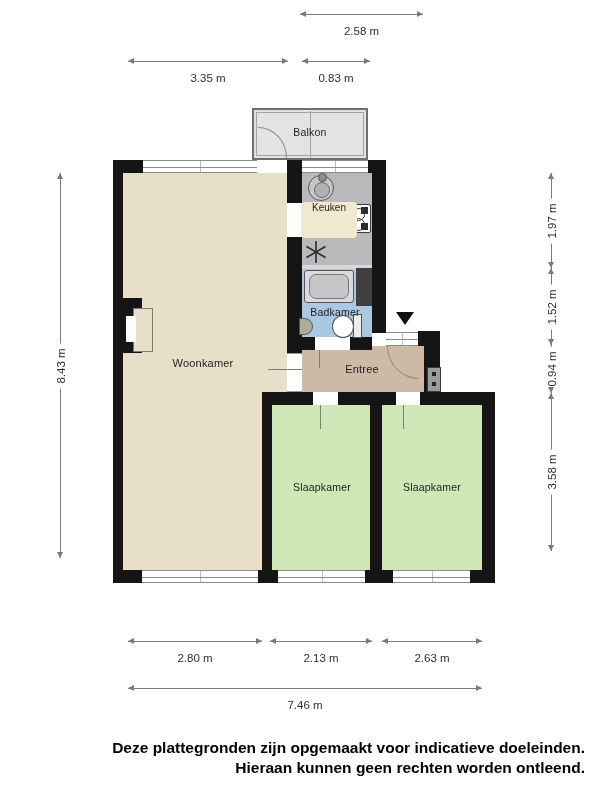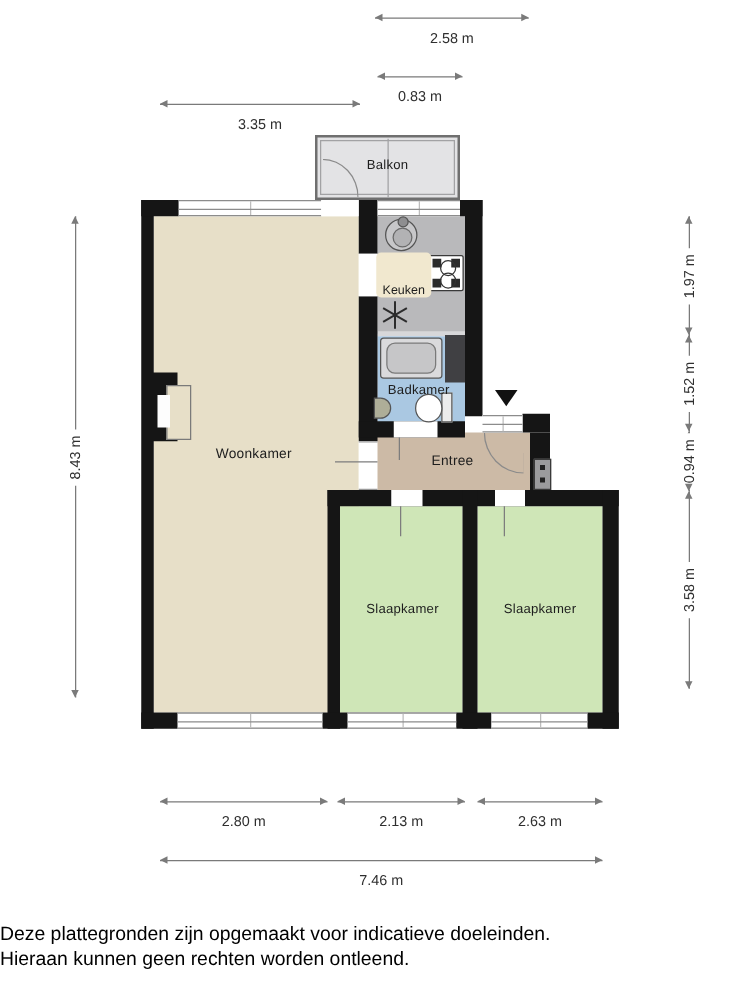--- a/index.html
+++ b/index.html
@@ -88,22 +88,22 @@
               background:#b2b2b4;border:1px solid #6a6a6a;}
   .sink-tap{position:absolute;left:9px;top:-3px;width:7px;height:7px;border-radius:50%;
             background:#8e8e90;border:1px solid #555;}
   .stove{left:343px;top:204px;width:28px;height:29px;background:#fff;
          border:1px solid #3a3a3a;border-radius:2px;}
   .burner{position:absolute;width:7px;height:7px;background:#2b2b2b;}
   .b-tl{left:2px;top:2px;} .b-tr{right:2px;top:2px;}
   .b-bl{left:2px;bottom:2px;} .b-br{right:2px;bottom:2px;}
   .ring{position:absolute;width:11px;height:11px;border:1px solid #333;border-radius:50%;background:transparent;}
   .r-top{left:8px;top:3px;} .r-bot{left:8px;top:13px;}
-  .keuken-box{left:301px;top:202px;width:44px;height:36px;background:#f1e8cf;border-radius:4px;
-              display:flex;align-items:flex-end;justify-content:center;}
+  .keuken-box{left:301px;top:202px;width:56px;height:36px;background:#f1e8cf;border-radius:4px;
+              display:flex;align-items:flex-start;justify-content:center;}
   .boiler{left:303px;top:239px;width:26px;height:26px;}
   .bathtub{left:304px;top:270px;width:50px;height:33px;background:#dadadc;
            border:1px solid #555;border-radius:3px;}
   .bathtub-inner{position:absolute;left:4px;top:3px;right:4px;bottom:3px;
                  background:#c6c6c8;border:1px solid #7a7a7a;border-radius:7px;}
   .toilet-tank{left:353px;top:314px;width:9px;height:24px;background:#ececec;border:1px solid #555;}
   .toilet-bowl{left:332px;top:315px;width:22px;height:23px;background:#fff;
                border:1px solid #555;border-radius:50%;}
   .washbasin{left:299px;top:318px;width:14px;height:17px;background:#aeae98;
              border:1px solid #555;border-radius:0 9px 9px 0;}
@@ -135,35 +135,35 @@
   .dim-v::before{content:'';position:absolute;top:0;left:-4px;width:0;height:0;
     border-left:3px solid transparent;border-right:3px solid transparent;border-bottom:6px solid #7a7a7a;}
   .dim-v::after{content:'';position:absolute;bottom:0;left:-4px;width:0;height:0;
     border-left:3px solid transparent;border-right:3px solid transparent;border-top:6px solid #7a7a7a;}
   .dim-label{position:absolute;left:50%;top:16px;transform:translate(-50%,-50%);
              background:#fff;padding:0 5px;font-size:11.5px;color:#2f2f2f;
              white-space:nowrap;line-height:14px;}
   .dim-v .dim-label{left:0;top:50%;transform:translate(-50%,-50%) rotate(-90deg);}
 
   .d-top-balcony{left:300px;top:14px;width:123px;}
-  .d-top-left{left:128px;top:61px;width:160px;margin-top:22px;}
+  .d-top-left{left:128px;top:61px;width:160px;}
   .d-top-right{left:302px;top:61px;width:68px;}
   .d-left-total{left:60px;top:173px;height:385px;}
   .d-right-keuken{left:551px;top:173px;height:95px;}
   .d-right-badkamer{left:551px;top:268px;height:77px;}
   .d-right-entree{left:551px;top:345px;height:48px;}
   .d-right-slaap{left:551px;top:393px;height:158px;}
   .d-bot-woonkamer{left:128px;top:641px;width:134px;}
   .d-bot-slaap1{left:270px;top:641px;width:102px;}
   .d-bot-slaap2{left:382px;top:641px;width:100px;}
   .d-bot-total{left:128px;top:688px;width:354px;}
 
   
-  .disclaimer{position:absolute;left:0;top:738px;width:585px;text-align:left;
-              font-weight:normal;font-size:15.5px;color:#000;line-height:20px;}
+  .disclaimer{position:absolute;left:0;top:738px;width:585px;text-align:right;
+              font-weight:bold;font-size:15.5px;color:#000;line-height:20px;}
 </style>
 </head>
 <body>
 
 <div class="canvas">
 
   <div class="floor balkon">
     <div class="balkon-inner"></div>
   </div>
   <div class="balkon-divider"></div>

